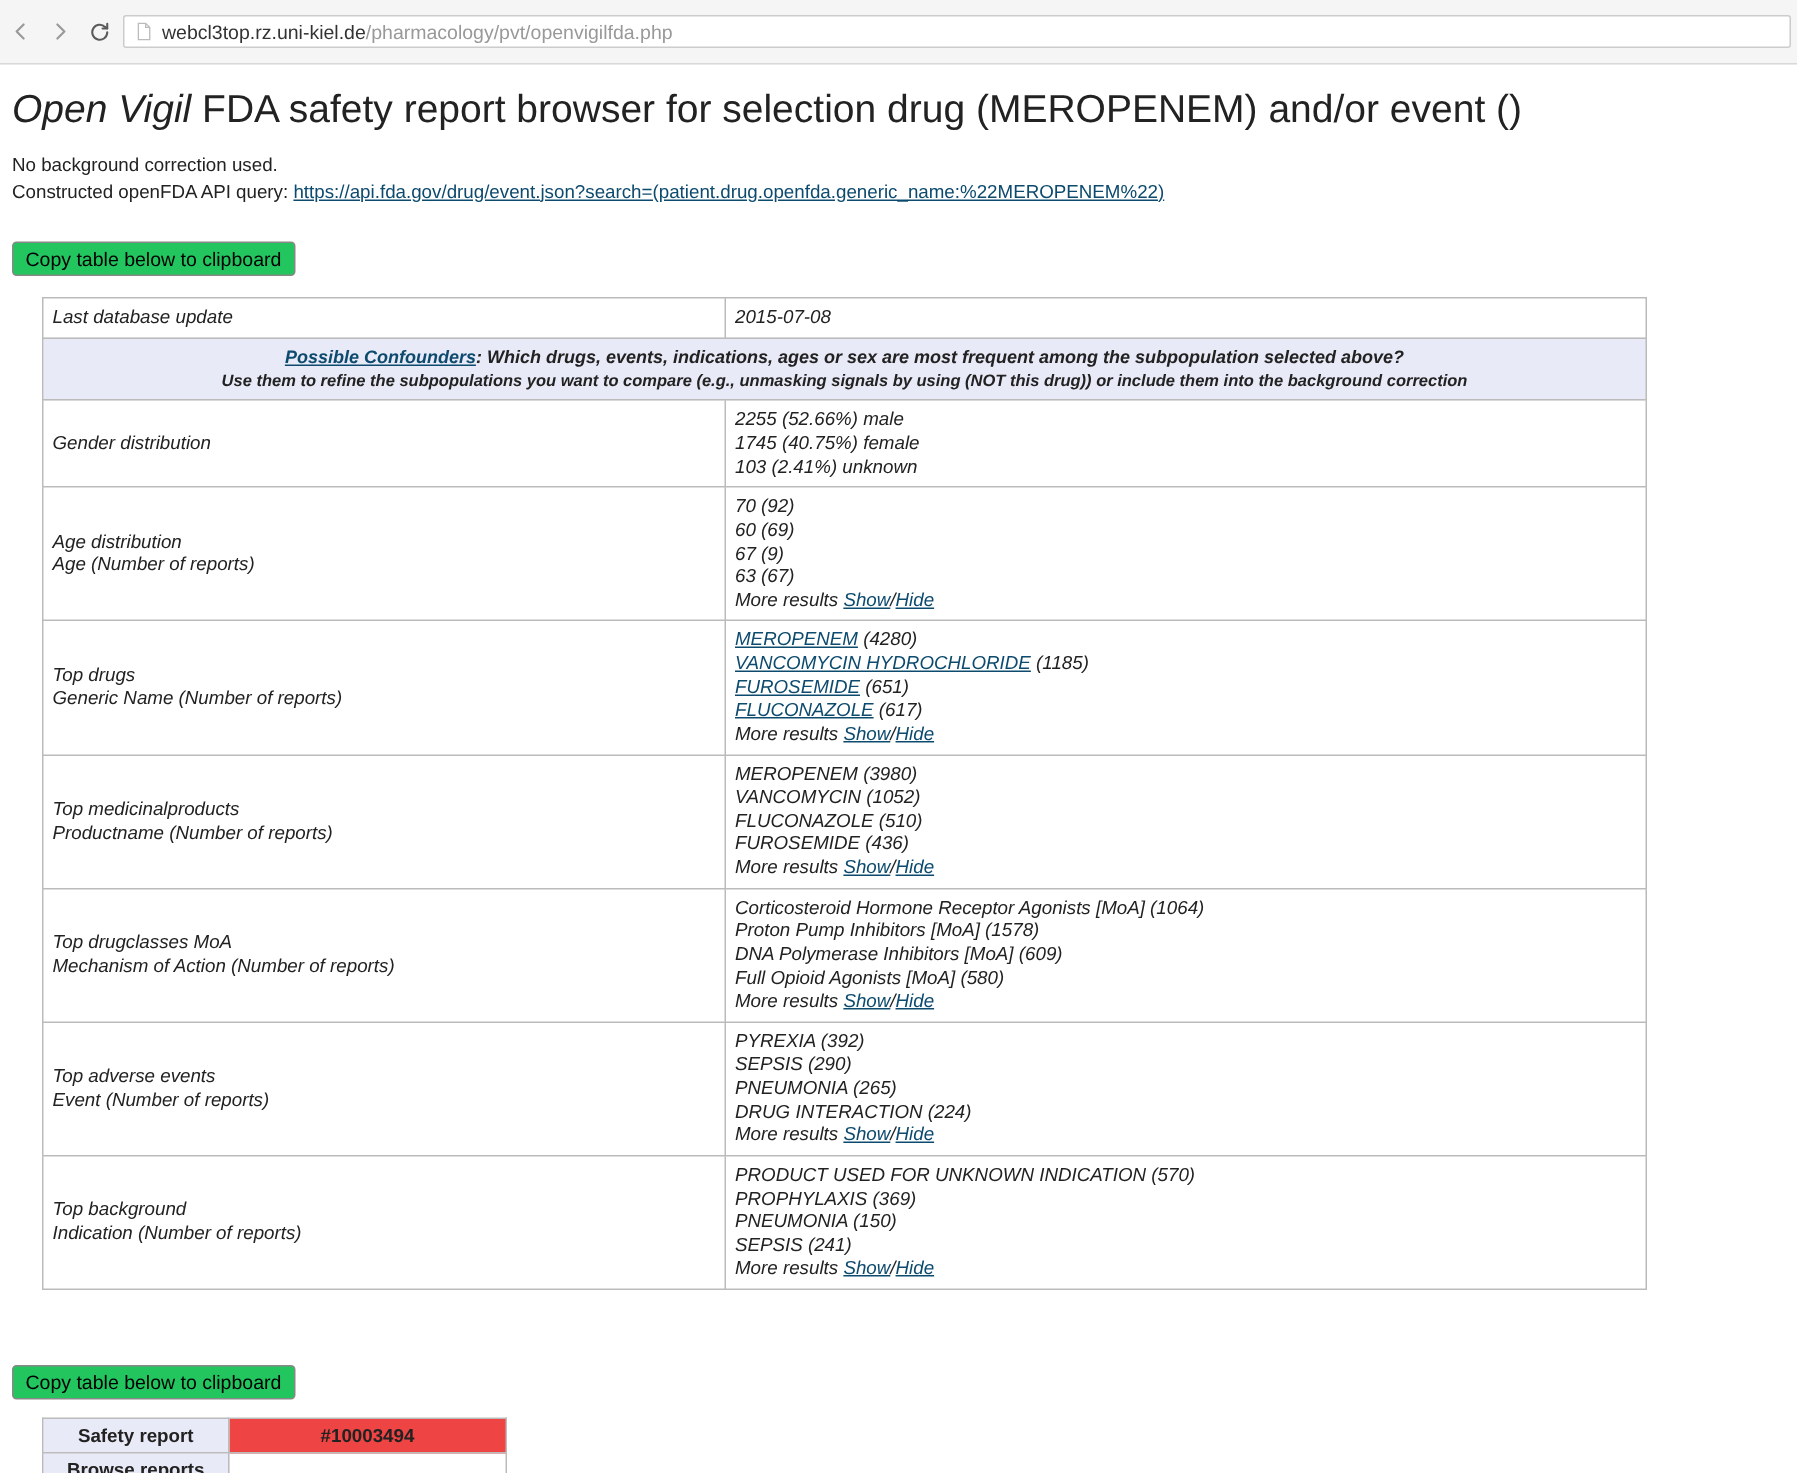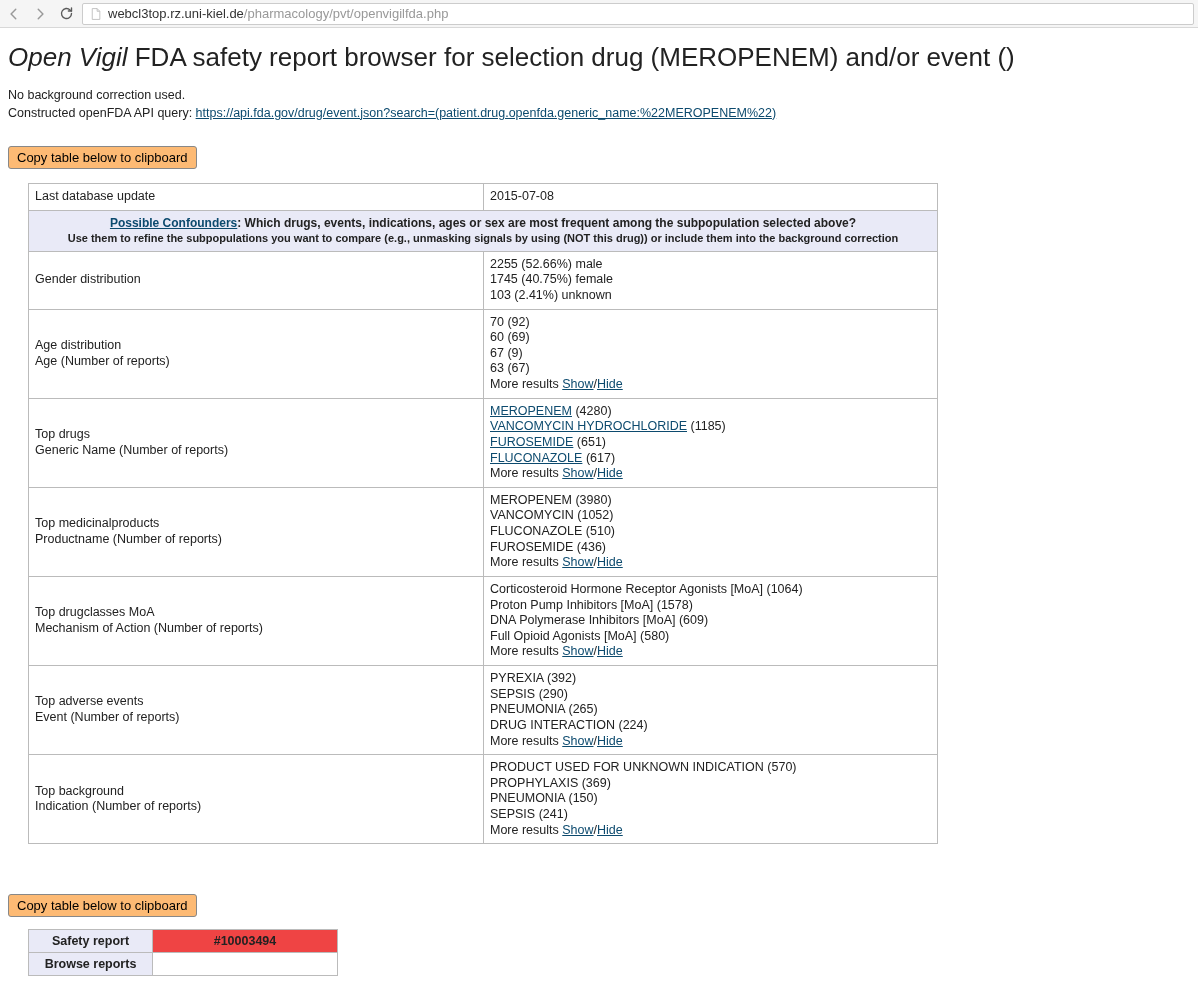--- a/index.html
+++ b/index.html
@@ -6,21 +6,21 @@
   body {
     margin: 0;
     font-family: Verdana, Geneva, sans-serif;
     font-size: 12.5px;
     color: #222;
     background: #fff;
   }
   .browser-bar {
     display: flex;
     align-items: center;
-    height: 28px;
+    height: 43px;
     background: #f5f5f5;
     border-bottom: 1px solid #d8d8d8;
     padding: 0 4px;
     gap: 6px;
   }
   .nav-btn {
     width: 20px;
     height: 20px;
     display: flex;
     align-items: center;
@@ -63,30 +63,31 @@
   .prelude {
     font-size: 12.5px;
     line-height: 1.4;
     margin-bottom: 24px;
   }
   a { color: #0c4a6e; text-decoration: underline; }
   .copy-btn {
     font-family: Arial, sans-serif;
     font-size: 13px;
     padding: 3px 8px;
-    background: #fdba74;
+    background: #22c55e;
     border: 1px solid #888;
     border-radius: 3px;
     cursor: pointer;
   }
   table.main {
     border-collapse: collapse;
     margin: 14px 0 10px 20px;
-    width: 910px;
-    font-size: 12.5px;
+    width: 1070px;
+    font-size: 12.5px;
+    font-style: italic;
   }
   table.main td, table.main th {
     border: 1px solid #bbb;
     padding: 5px 6px;
     vertical-align: middle;
     text-align: left;
     line-height: 1.25;
   }
   table.main td.label { width: 455px; }
   .confounder-row {

